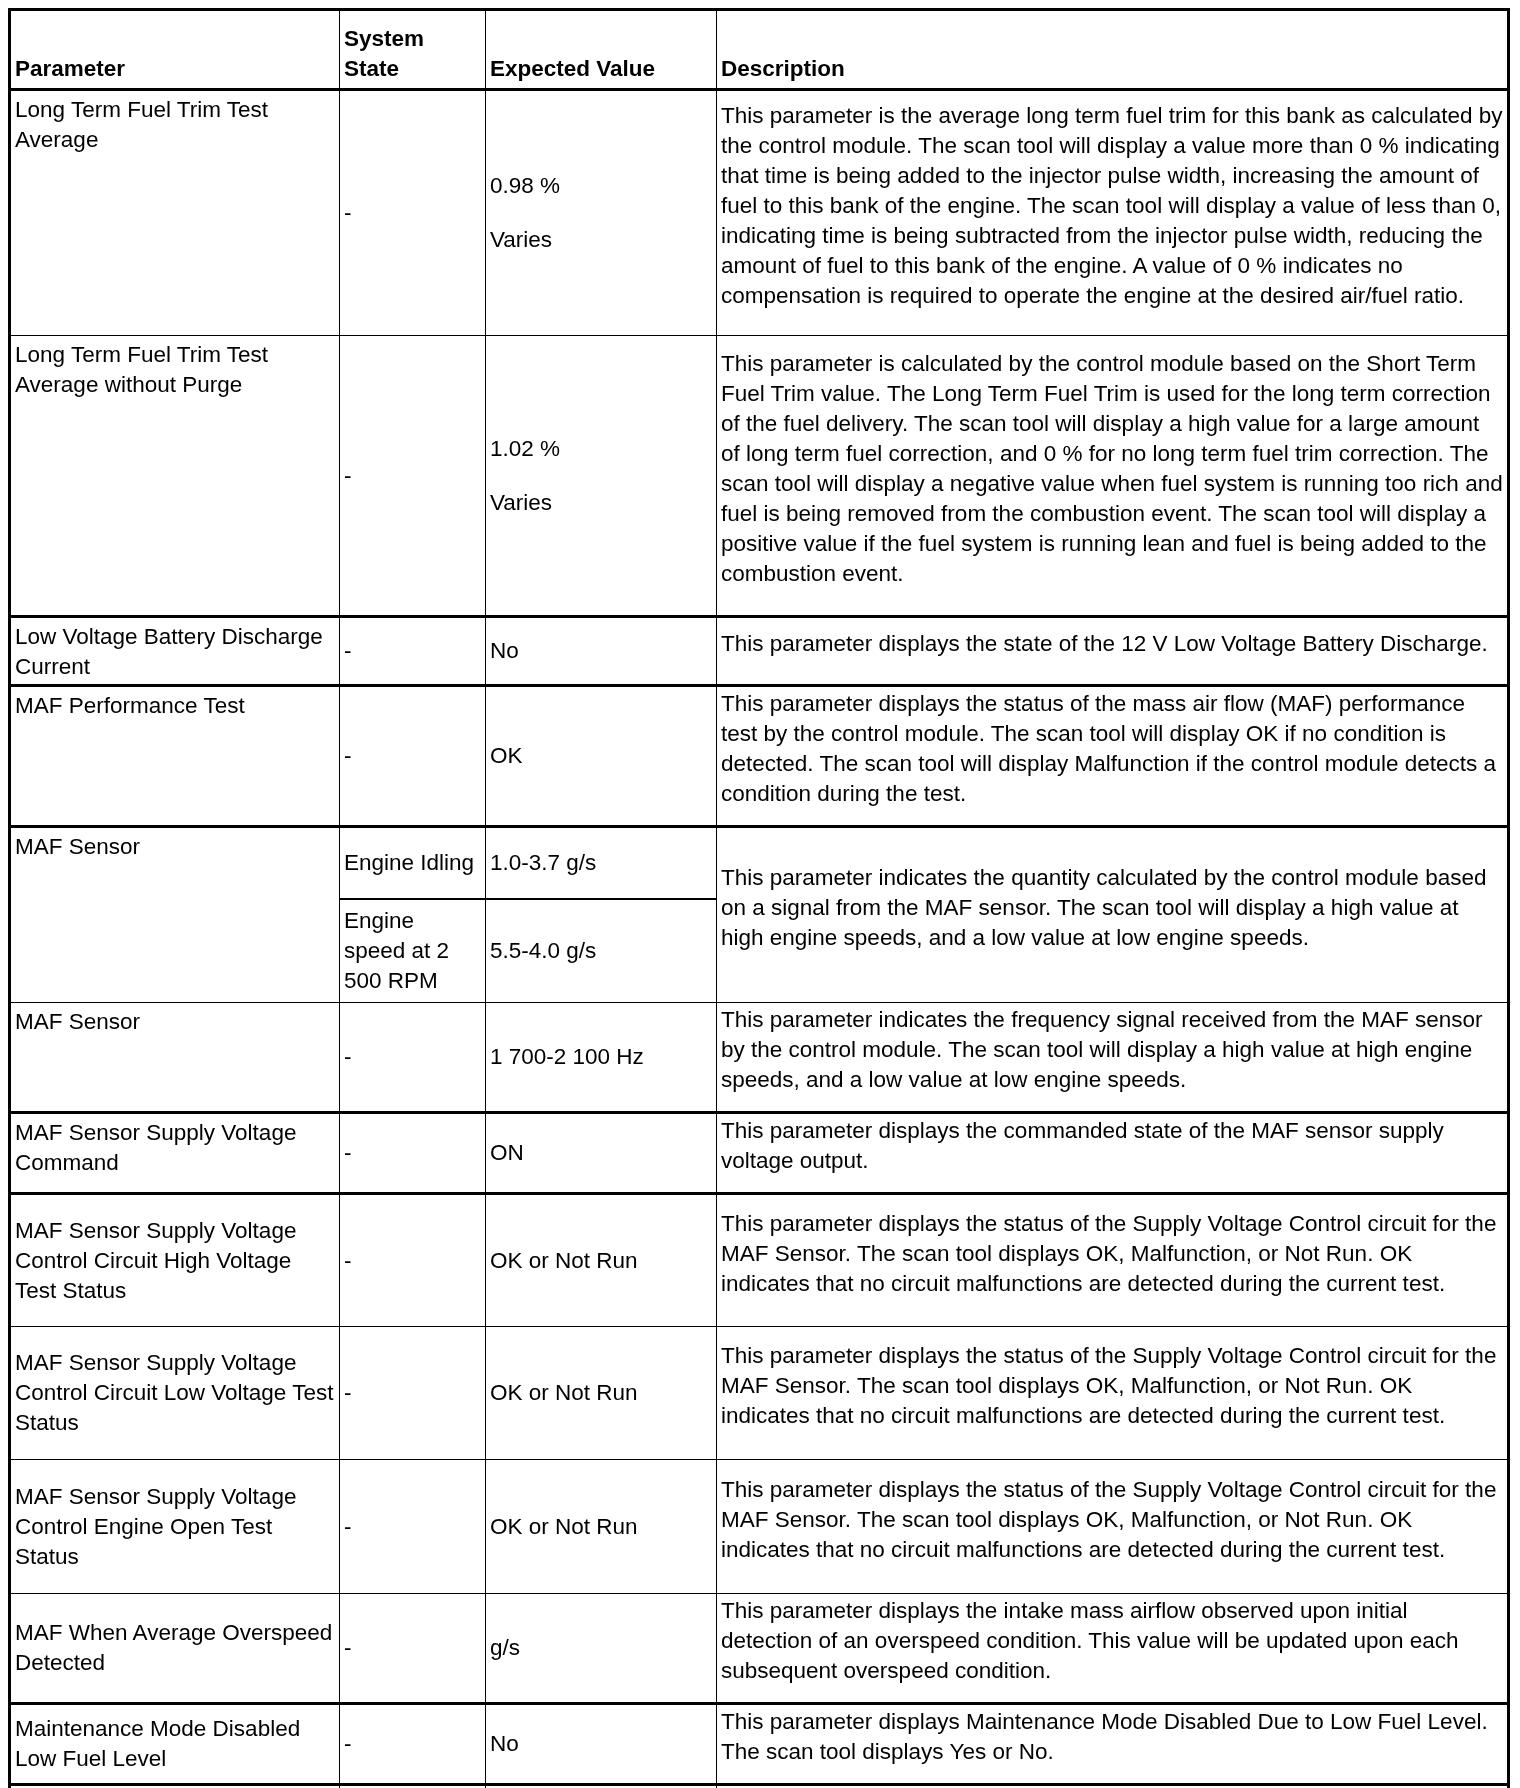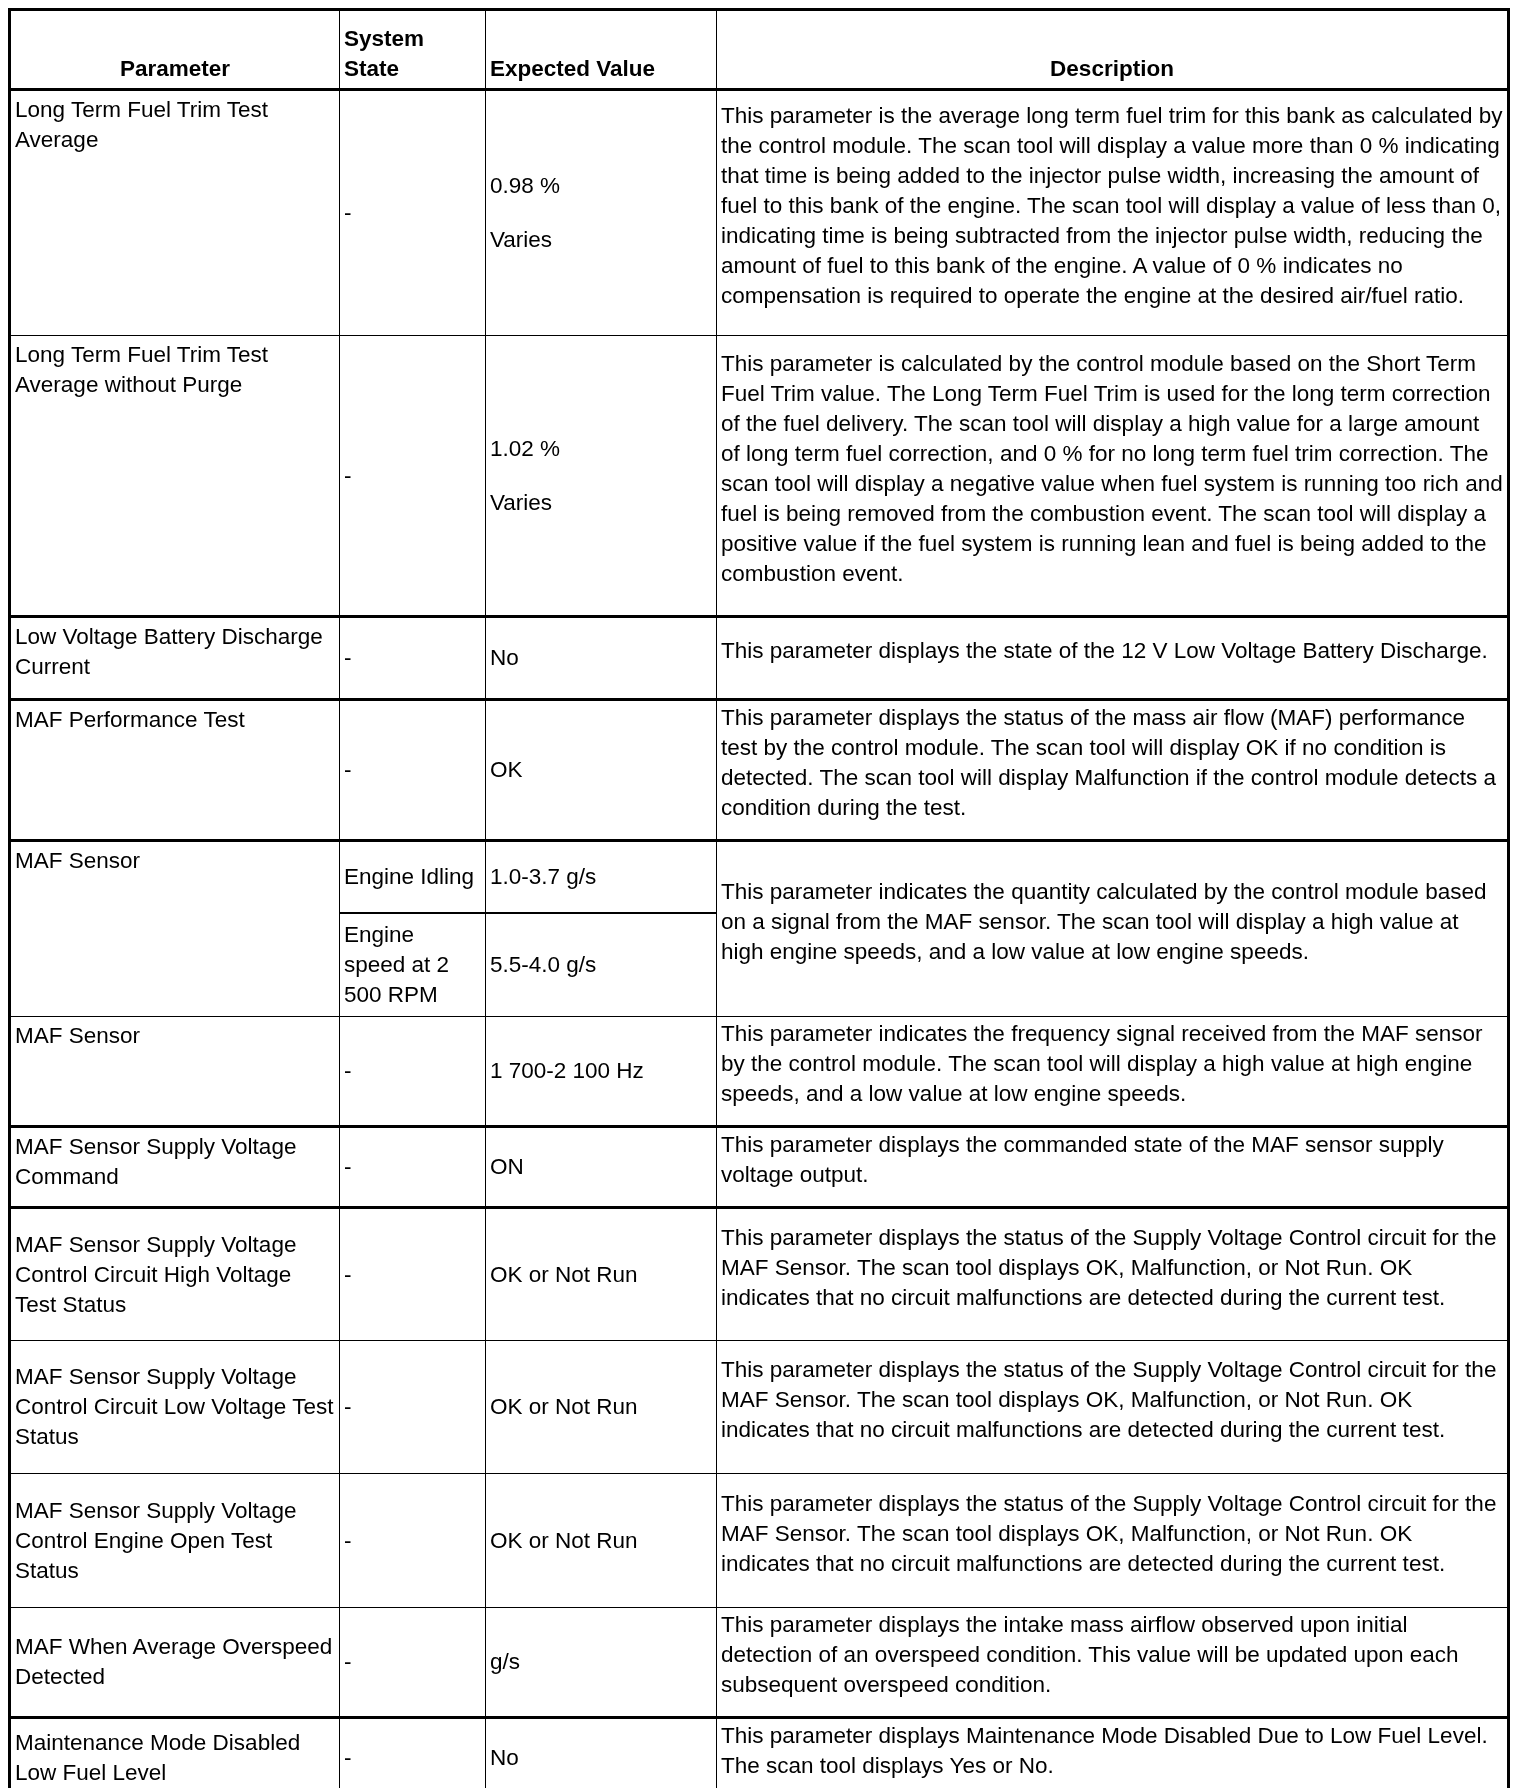--- a/index.html
+++ b/index.html
@@ -12,21 +12,21 @@
     font-size: 22.5px; line-height: 30px;
   }
   table.spec th, table.spec td {
     border: 1.5px solid #000; padding: 0 4px; vertical-align: middle;
     text-align: left; font-weight: normal;
   }
   table.spec thead th {
     font-weight: bold; vertical-align: bottom; padding-bottom: 4px;
     border-bottom: 3.5px solid #000;
   }
-  table.spec thead th.center { text-align: center; }
+  table.spec thead th.center { }
   table.spec td.param { vertical-align: top; padding-top: 4px; }
   table.spec td.desc { padding-top: 2px; padding-bottom: 16px; }
   table.spec tr.thick-top > td { border-top: 3px solid #000; }
   col.c1 { width: 330px; } col.c2 { width: 146px; }
   col.c3 { width: 231px; } col.c4 { width: 792px; }
   .ev-line { display: block; }
   .ev-multi .ev-line + .ev-line { margin-top: 24px; }
 </style>
 </head>
 <body>
@@ -61,21 +61,21 @@
     <tr style="height:281px">
       <td class="param">Long Term Fuel Trim Test Average without Purge</td>
       <td>-</td>
       <td class="ev-multi">
         <span class="ev-line">1.02 %</span>
         <span class="ev-line">Varies</span>
       </td>
       <td class="desc">This parameter is calculated by the control module based on the Short Term Fuel Trim value. The Long Term Fuel Trim is used for the long term correction of the fuel delivery. The scan tool will display a high value for a large amount of long term fuel correction, and 0 % for no long term fuel trim correction. The scan tool will display a negative value when fuel system is running too rich and fuel is being removed from the combustion event. The scan tool will display a positive value if the fuel system is running lean and fuel is being added to the combustion event.</td>
     </tr>
 
-    <tr class="thick-top" style="height:83px">
+    <tr class="thick-top" style="height:69px">
       <td class="param">Low Voltage Battery Discharge Current</td>
       <td>-</td>
       <td>No</td>
       <td class="desc">This parameter displays the state of the 12 V Low Voltage Battery Discharge.</td>
     </tr>
 
     <tr class="thick-top" style="height:133px">
       <td class="param">MAF Performance Test</td>
       <td>-</td>
       <td>OK</td>

